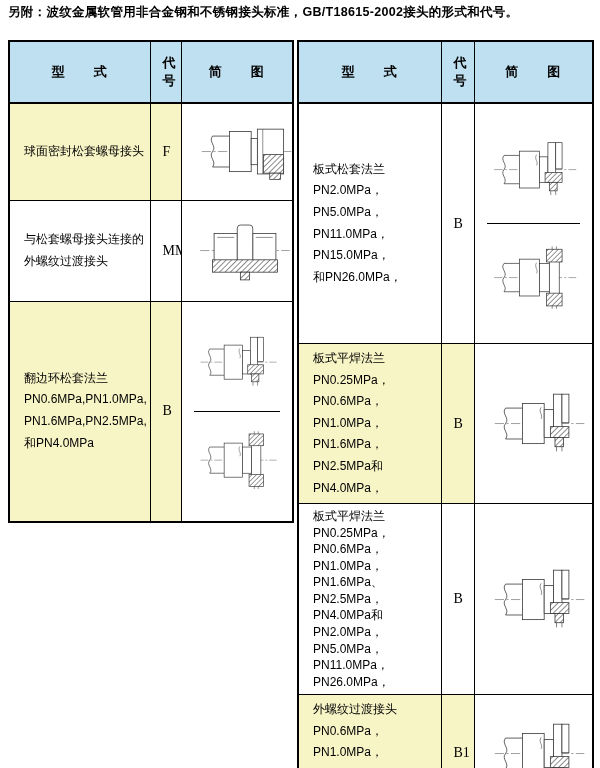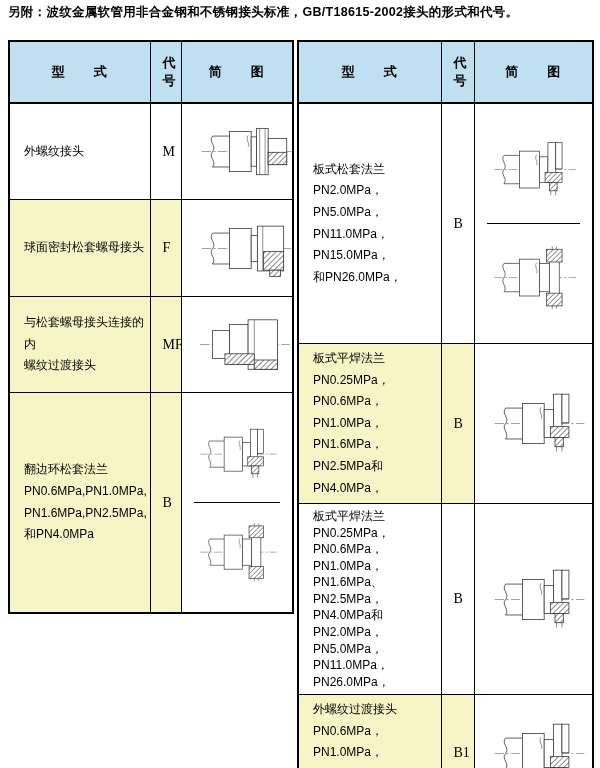--- a/index.html
+++ b/index.html
@@ -47,68 +47,50 @@
         <col style="width:141px">
         <col style="width:31px">
         <col style="width:112px">
       </colgroup>
     <tbody>
         <tr class="head" style="height:38px">
       <td>型　　式</td>
       <td>代号</td>
       <td>简　　图</td>
     </tr>
-    <tr style="height:90px">
-      <td class="type">外螺纹接头</td>
-      <td class="code">M</td>
-      <td class="diag"><svg viewBox="0 0 132 92">
-              <g stroke="#333" stroke-width="1" fill="none">
-                <path d="M10,46 H126" stroke="#666" stroke-width="0.8" stroke-dasharray="12 3 3 3"></path>
-                <path d="M24,26 c-6,7 6,13 0,20 c-6,7 6,13 0,20"></path>
-                <path d="M24,26 H46 M24,66 H46"></path>
-                <rect x="46" y="20" width="28" height="52" fill="#fff"></rect>
-                <path d="M70,25 c-4,6 3,10 0,15" stroke-width="0.7"></path>
-                <rect x="74" y="27" width="7" height="38" fill="#fff"></rect>
-                <rect x="81" y="16" width="15" height="60" fill="#fff"></rect>
-                <path d="M85,16 V76 M92,16 V76" stroke-width="0.7"></path>
-                <rect x="96" y="29" width="24" height="34" fill="#fff"></rect>
-                <rect x="96" y="47" width="24" height="16" fill="url(#hp)"></rect>
-              </g>
-            </svg></td>
-    </tr>
     <tr style="height:97px" class="hl">
       <td class="type">球面密封松套螺母接头</td>
       <td class="code">F</td>
       <td class="diag"><svg viewBox="0 0 132 92">
               <g stroke="#333" stroke-width="1" fill="none">
                 <path d="M10,46 H126" stroke="#666" stroke-width="0.8" stroke-dasharray="12 3 3 3"></path>
                 <path d="M24,26 c-6,7 6,13 0,20 c-6,7 6,13 0,20"></path>
                 <path d="M24,26 H46 M24,66 H46"></path>
                 <rect x="46" y="20" width="28" height="52" fill="#fff"></rect>
                 <rect x="74" y="29" width="8" height="34" fill="#fff"></rect>
                 <rect x="82" y="17" width="34" height="58" fill="#fff"></rect>
                 <path d="M89,17 V75" stroke-width="0.7"></path>
                 <rect x="90" y="50" width="26" height="24" fill="url(#hp)"></rect>
                 <rect x="98" y="74" width="14" height="8" fill="url(#hp)"></rect>
               </g>
             </svg></td>
     </tr>
-    <tr style="height:96px" class="hl">
-      <td class="type">与松套螺母接头连接的内
-螺纹过渡接头</td>
-      <td class="code">MF</td>
+    <tr style="height:101px">
+      <td class="type">与松套螺母接头连接的
+外螺纹过渡接头</td>
+      <td class="code">MM</td>
       <td class="diag"><svg viewBox="0 0 132 92">
               <g stroke="#333" stroke-width="1" fill="none">
                 <path d="M8,46 H124" stroke="#666" stroke-width="0.8" stroke-dasharray="12 3 3 3"></path>
-                <rect x="24" y="28" width="22" height="36" fill="#fff"></rect>
-                <rect x="46" y="20" width="24" height="52" fill="#fff"></rect>
-                <rect x="70" y="14" width="38" height="64" fill="#fff"></rect>
-                <path d="M78,14 V78" stroke-width="0.7"></path>
-                <rect x="40" y="58" width="38" height="14" fill="url(#hp)"></rect>
-                <rect x="78" y="66" width="30" height="12" fill="url(#hp)"></rect>
+                <rect x="26" y="24" width="30" height="44" fill="#fff"></rect>
+                <rect x="76" y="24" width="30" height="44" fill="#fff"></rect>
+                <rect x="56" y="13" width="20" height="55" rx="4" fill="#fff"></rect>
+                <path d="M30,29 H52 M80,29 H102" stroke-width="0.7"></path>
+                <rect x="24" y="58" width="84" height="16" fill="url(#hp)"></rect>
+                <rect x="60" y="74" width="12" height="10" fill="url(#hp)"></rect>
               </g>
             </svg></td>
     </tr>
     <tr style="height:196px" class="hl">
       <td class="type">翻边环松套法兰
 PN0.6MPa,PN1.0MPa,
 PN1.6MPa,PN2.5MPa,
 和PN4.0MPa</td>
       <td class="code">B</td>
       <td class="diag">

